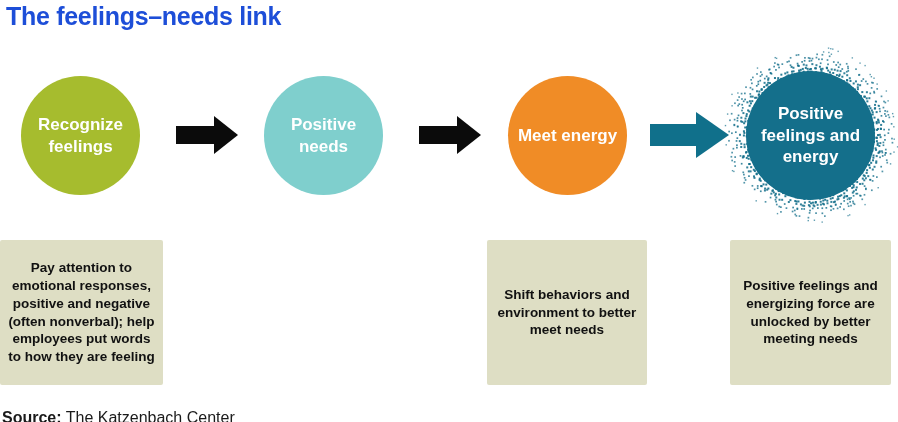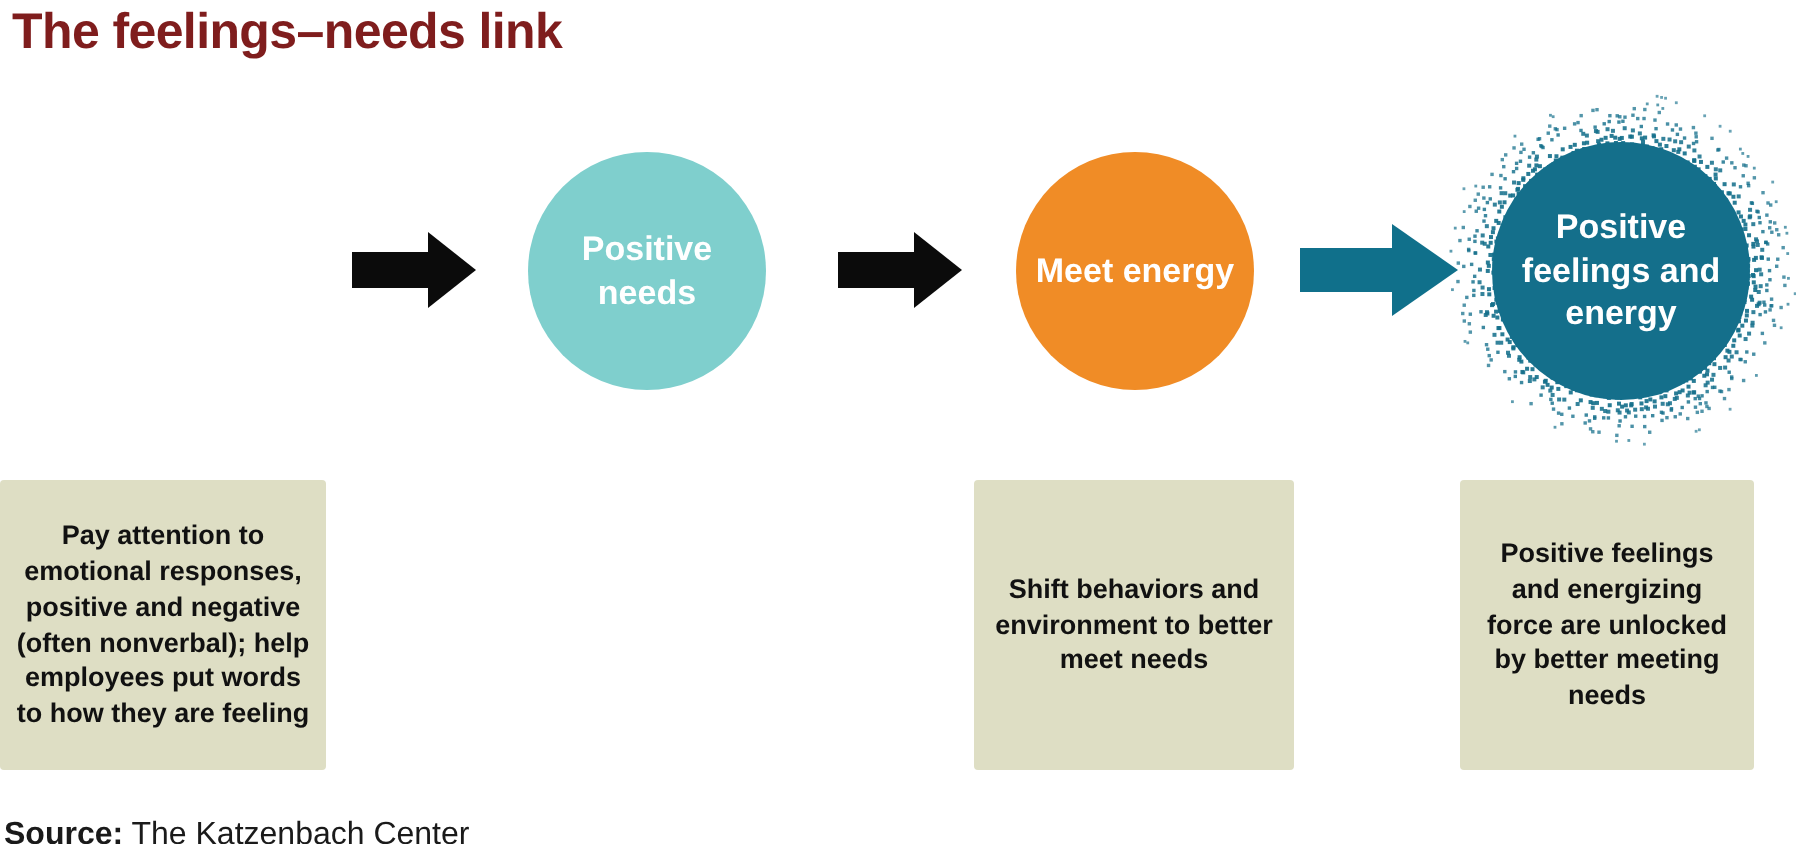--- a/index.html
+++ b/index.html
@@ -20,21 +20,21 @@
     overflow: hidden;
   }
 
   
   #title {
     position: absolute;
     left: 6px;
     top: 2px;
     font-size: 25px;
     font-weight: 700;
-    color: #7f1d1d;
+    color: #1d4ed8;
     letter-spacing: -0.3px;
     white-space: nowrap;
     text-align: right;
   }
 
   
   .circle {
     position: absolute;
     border-radius: 50%;
     display: flex;
@@ -114,21 +114,21 @@
     padding: 6px 8px;
     color: #111111;
     font-weight: 700;
     font-size: 13.5px;
     line-height: 1.33;
     z-index: 1;
   }
   #desc-1 { left: 0px;   width: 163px; }
   #desc-2 { left: 244px; width: 161px; }
   #desc-3 { left: 487px; width: 160px; }
-  #desc-4 { left: 730px; width: 147px; }
+  #desc-4 { left: 730px; width: 161px; }
 
   
   #source {
     position: absolute;
     left: 2px;
     top: 409px;
     font-size: 16px;
     color: #1a1a1a;
     white-space: nowrap;
   }
@@ -859,20 +859,23 @@
         <rect x="164.29" y="84.72" width="1.7" height="1.7" fill="#146F8B" opacity="0.82"></rect>
         <rect x="169.03" y="84.76" width="1.7" height="1.7" fill="#146F8B" opacity="0.77"></rect>
         <rect x="154.05" y="87.94" width="2" height="2" fill="#146F8B" opacity="0.95"></rect>
         <rect x="158.02" y="90.08" width="2" height="2" fill="#146F8B" opacity="0.91"></rect>
         <rect x="159.83" y="89.84" width="2" height="2" fill="#146F8B" opacity="0.86"></rect>
         <rect x="164.91" y="90.47" width="1.7" height="1.7" fill="#146F8B" opacity="0.82"></rect>
         <rect x="168.50" y="88.28" width="1.7" height="1.7" fill="#146F8B" opacity="0.77"></rect>
       </g>
   </svg>
 
+  <div class="circle" id="circle-1">
+    <span class="clabel">Recognize feelings</span>
+  </div>
   <div class="circle" id="circle-2">
     <span class="clabel">Positive needs</span>
   </div>
   <div class="circle" id="circle-3">
     <span class="clabel">Meet energy</span>
   </div>
   <div class="circle" id="circle-4">
     <span class="clabel">Positive feelings and energy</span>
   </div>
 

